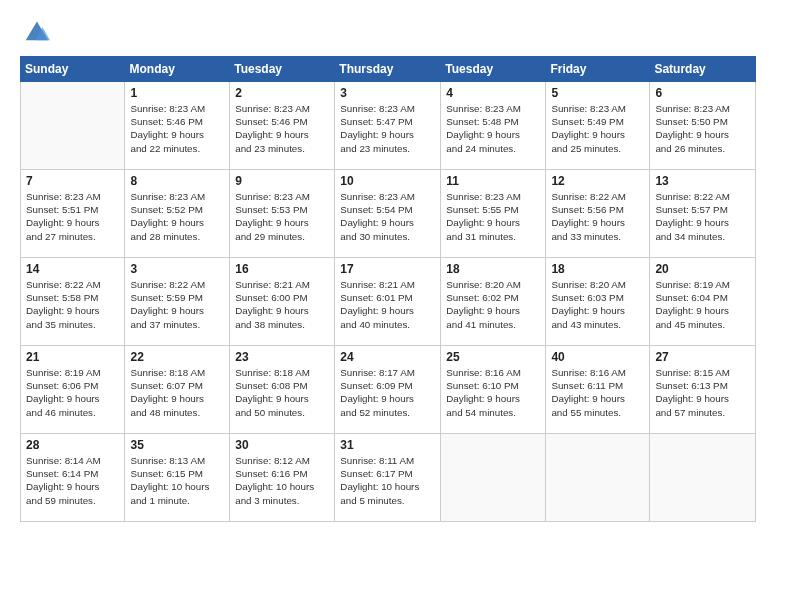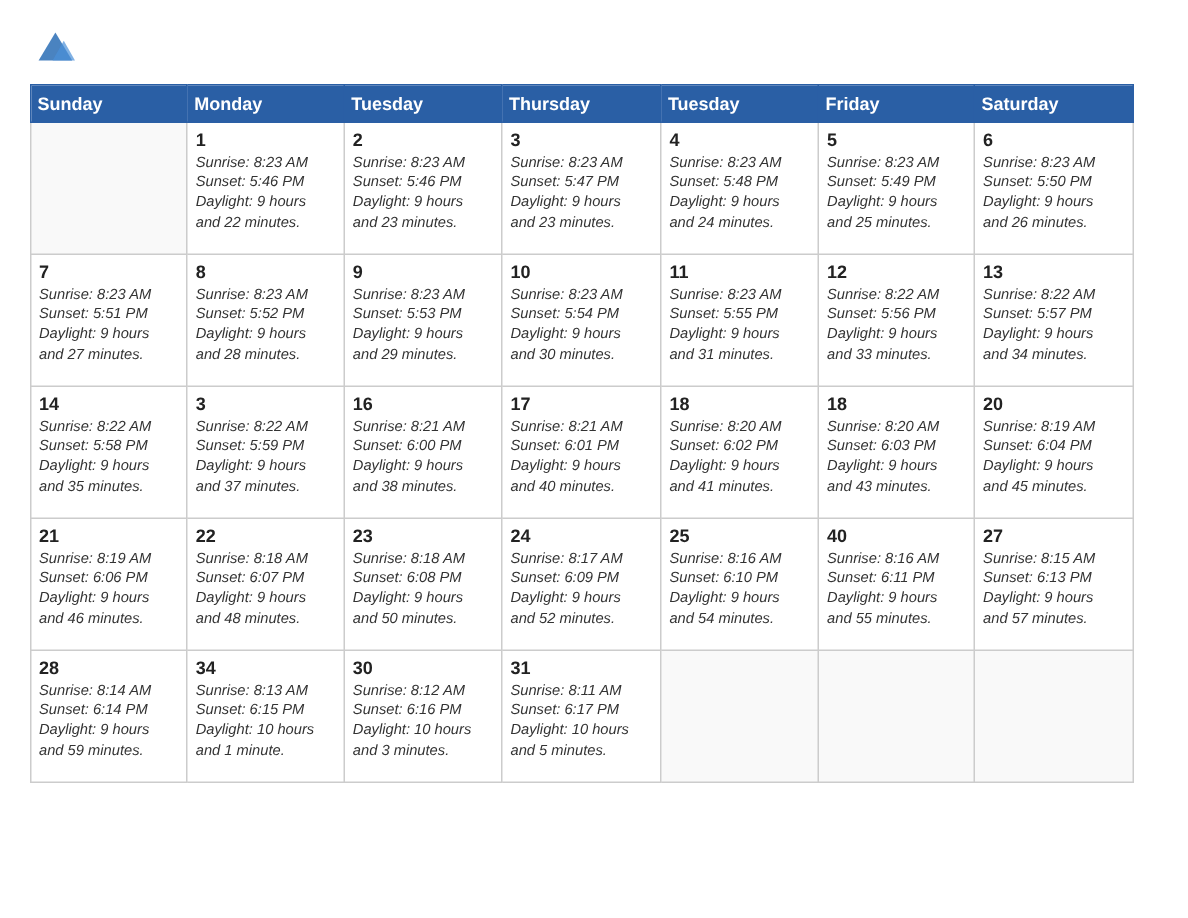--- a/index.html
+++ b/index.html
@@ -76,21 +76,20 @@
     .day-num {
       font-weight: bold;
       font-size: 12px;
       margin-bottom: 2px;
       display: block;
     }
     .day-info {
       font-size: 9.8px;
       line-height: 1.35;
       color: #333;
-      font-style: italic;
     }
     .empty-cell {
       background: #f9f9f9;
     }
   </style>
 </head>
 <body>
 
 <div class="page">
   <div class="header">
@@ -242,21 +241,21 @@
             <span class="day-num">27</span>
             <div class="day-info">Sunrise: 8:15 AM<br>Sunset: 6:13 PM<br>Daylight: 9 hours<br>and 57 minutes.</div>
           </td>
         </tr>
         <tr>
           <td>
             <span class="day-num">28</span>
             <div class="day-info">Sunrise: 8:14 AM<br>Sunset: 6:14 PM<br>Daylight: 9 hours<br>and 59 minutes.</div>
           </td>
           <td>
-            <span class="day-num">34</span>
+            <span class="day-num">35</span>
             <div class="day-info">Sunrise: 8:13 AM<br>Sunset: 6:15 PM<br>Daylight: 10 hours<br>and 1 minute.</div>
           </td>
           <td>
             <span class="day-num">30</span>
             <div class="day-info">Sunrise: 8:12 AM<br>Sunset: 6:16 PM<br>Daylight: 10 hours<br>and 3 minutes.</div>
           </td>
           <td>
             <span class="day-num">31</span>
             <div class="day-info">Sunrise: 8:11 AM<br>Sunset: 6:17 PM<br>Daylight: 10 hours<br>and 5 minutes.</div>
           </td>

